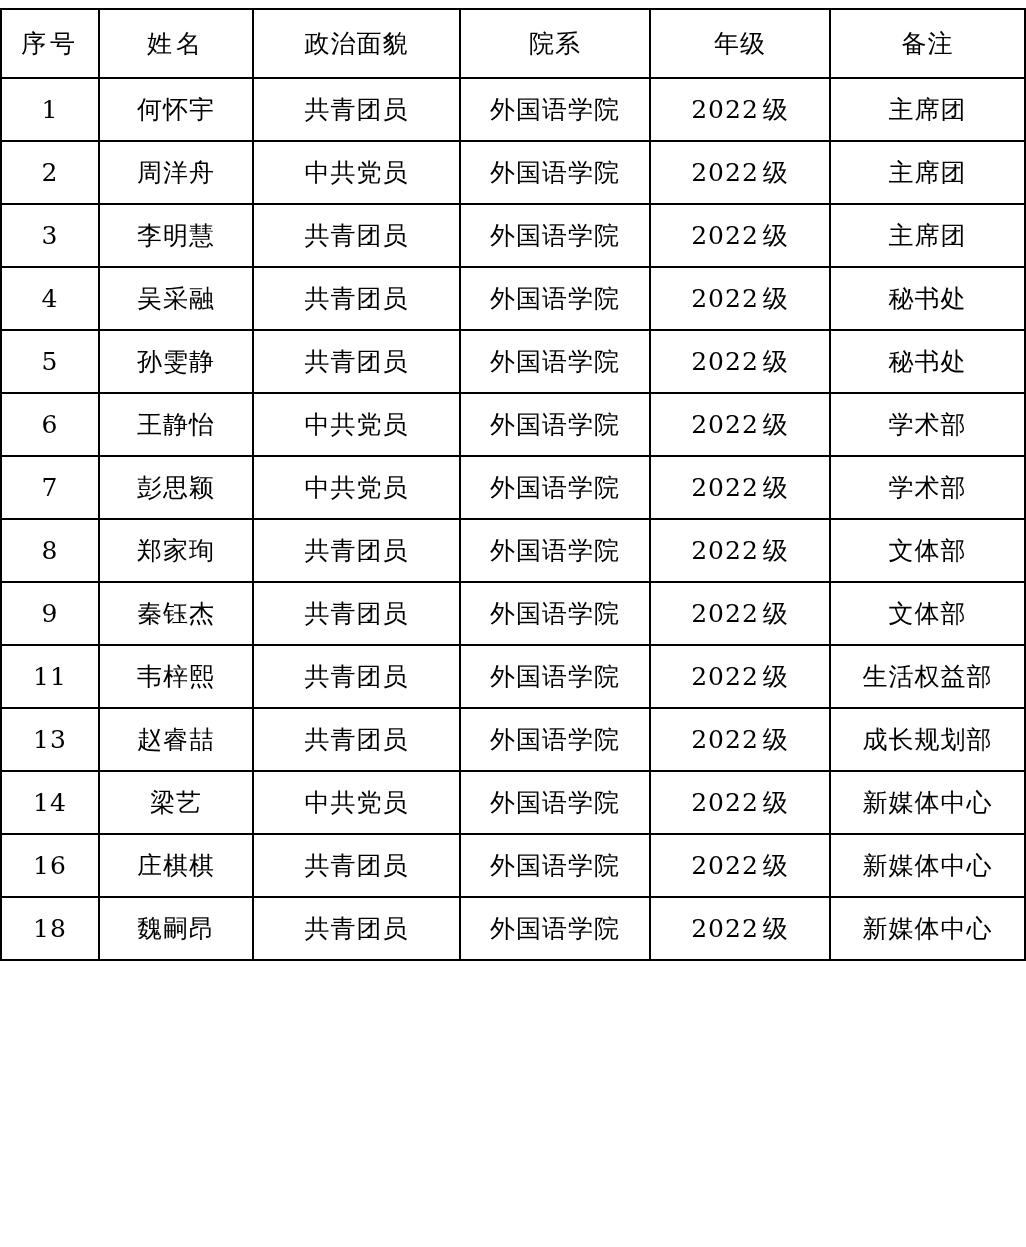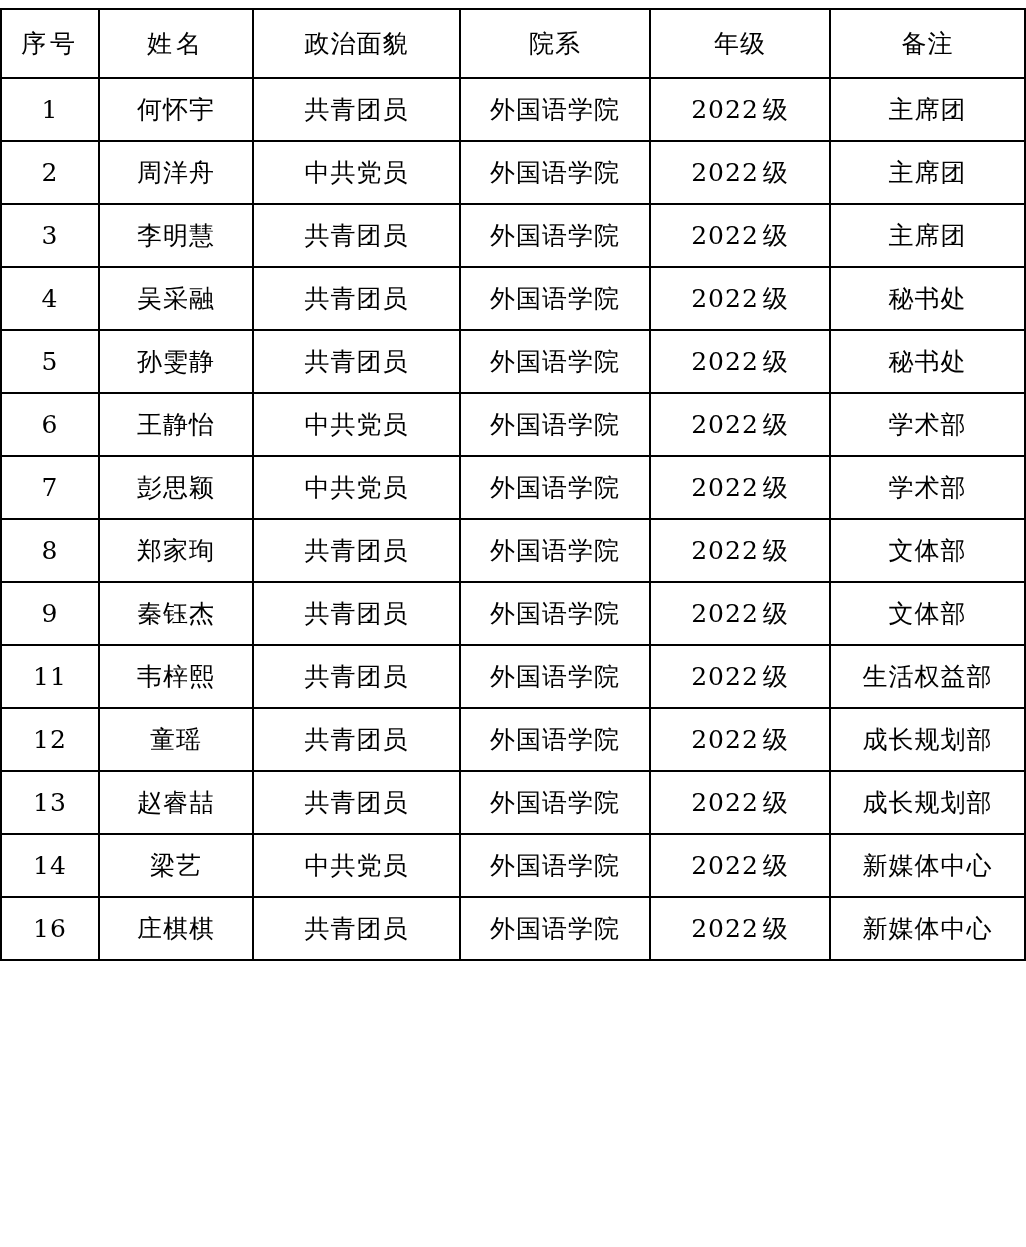--- a/index.html
+++ b/index.html
@@ -155,46 +155,46 @@
         </tr>
         <tr>
           <td class="c0 num">11</td>
           <td class="c1">韦梓熙</td>
           <td class="c2">共青团员</td>
           <td class="c3">外国语学院</td>
           <td class="c4 grade"><span>2022</span><span class="g-suffix">级</span></td>
           <td class="c5">生活权益部</td>
         </tr>
         <tr>
-          <td class="c0 num">12</td>
-          <td class="c1">童瑶</td>
-          <td class="c2">共青团员</td>
-          <td class="c3">外国语学院</td>
-          <td class="c4 grade"><span>2022</span><span class="g-suffix">级</span></td>
-          <td class="c5">成长规划部</td>
-        </tr>
-        <tr>
           <td class="c0 num">13</td>
           <td class="c1">赵睿喆</td>
           <td class="c2">共青团员</td>
           <td class="c3">外国语学院</td>
           <td class="c4 grade"><span>2022</span><span class="g-suffix">级</span></td>
           <td class="c5">成长规划部</td>
         </tr>
         <tr>
           <td class="c0 num">14</td>
           <td class="c1">梁艺</td>
           <td class="c2">中共党员</td>
           <td class="c3">外国语学院</td>
           <td class="c4 grade"><span>2022</span><span class="g-suffix">级</span></td>
           <td class="c5">新媒体中心</td>
         </tr>
         <tr>
           <td class="c0 num">16</td>
           <td class="c1">庄棋棋</td>
+          <td class="c2">共青团员</td>
+          <td class="c3">外国语学院</td>
+          <td class="c4 grade"><span>2022</span><span class="g-suffix">级</span></td>
+          <td class="c5">新媒体中心</td>
+        </tr>
+        <tr>
+          <td class="c0 num">18</td>
+          <td class="c1">魏嗣昂</td>
           <td class="c2">共青团员</td>
           <td class="c3">外国语学院</td>
           <td class="c4 grade"><span>2022</span><span class="g-suffix">级</span></td>
           <td class="c5">新媒体中心</td>
         </tr>
       </tbody>
   </table>
 </div>
 
 </body></html>

